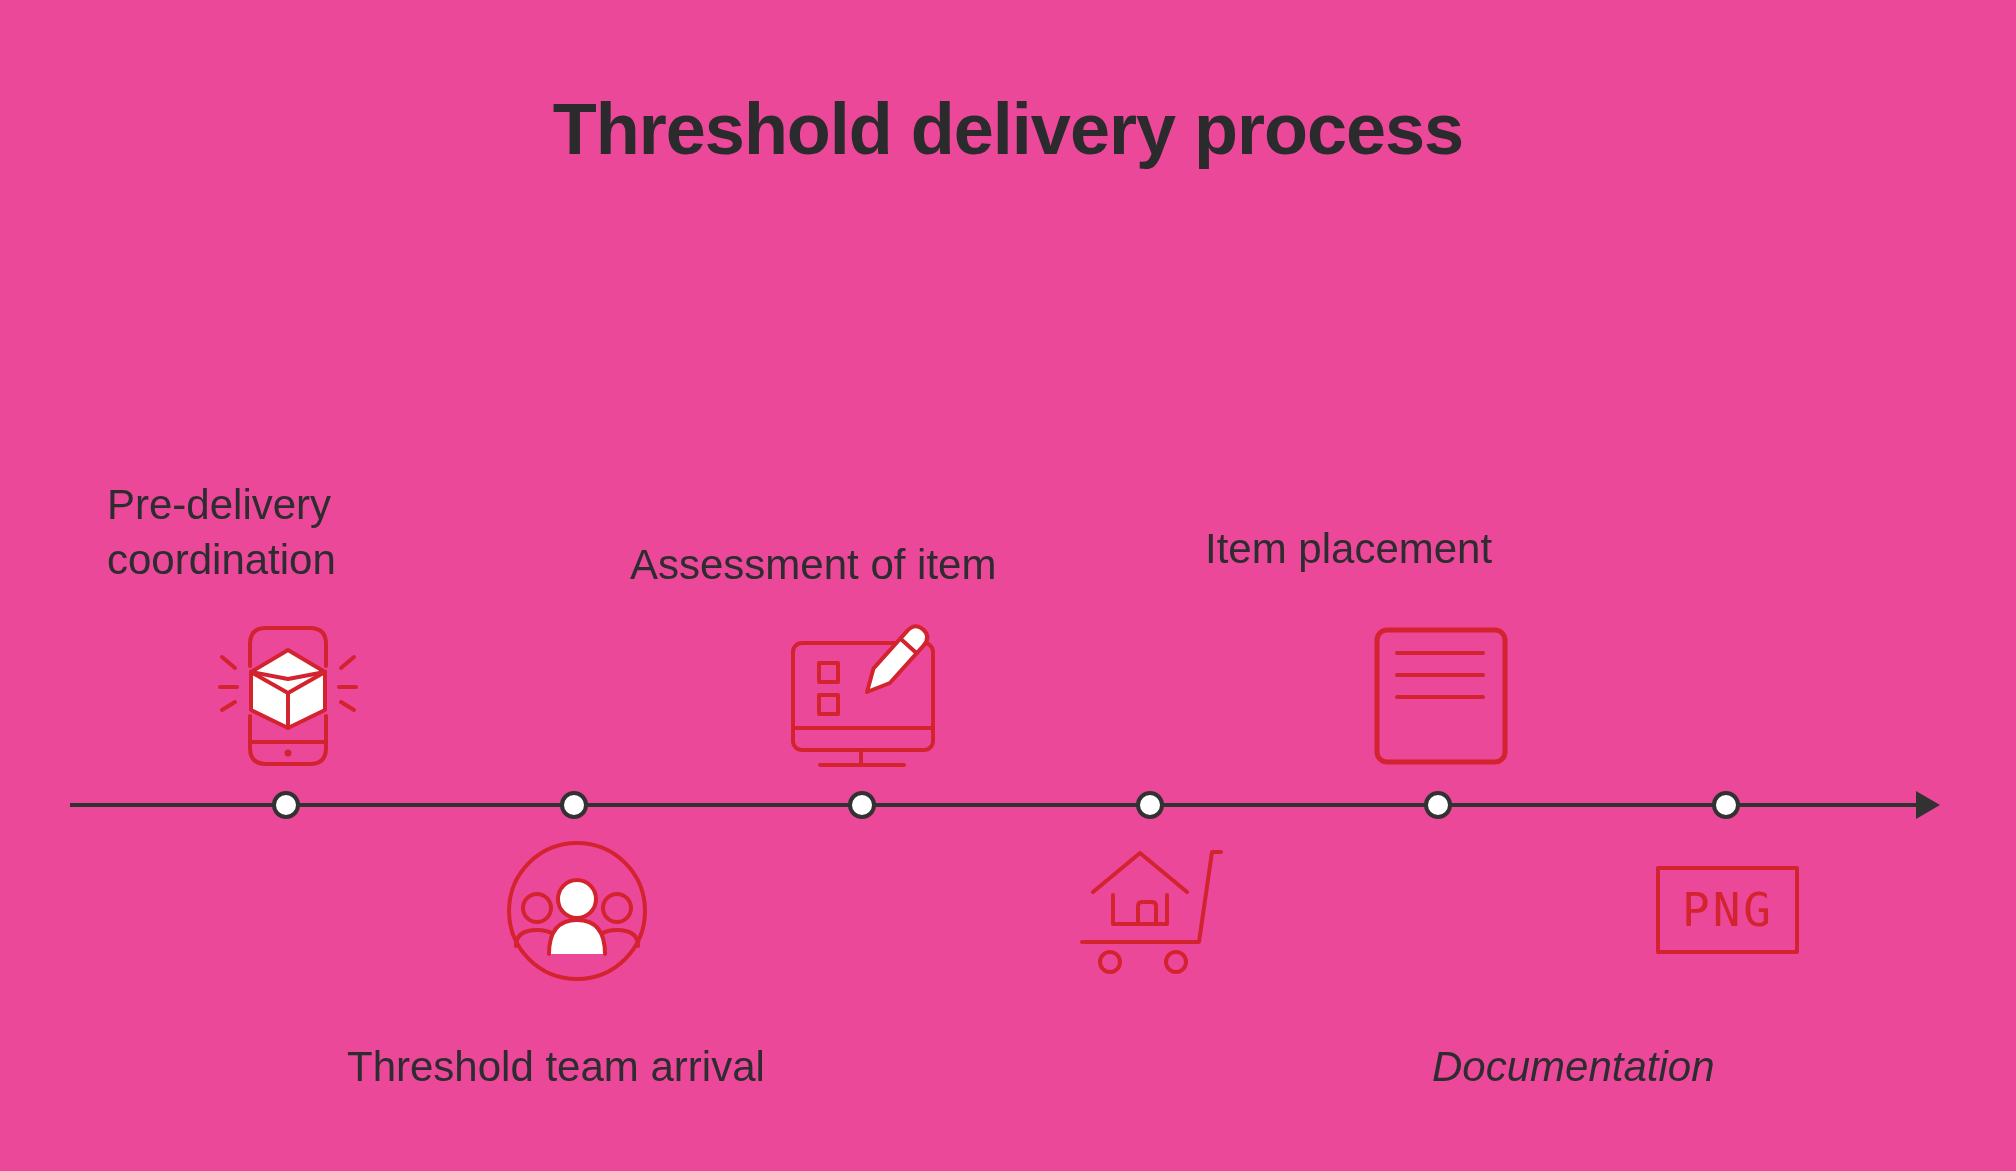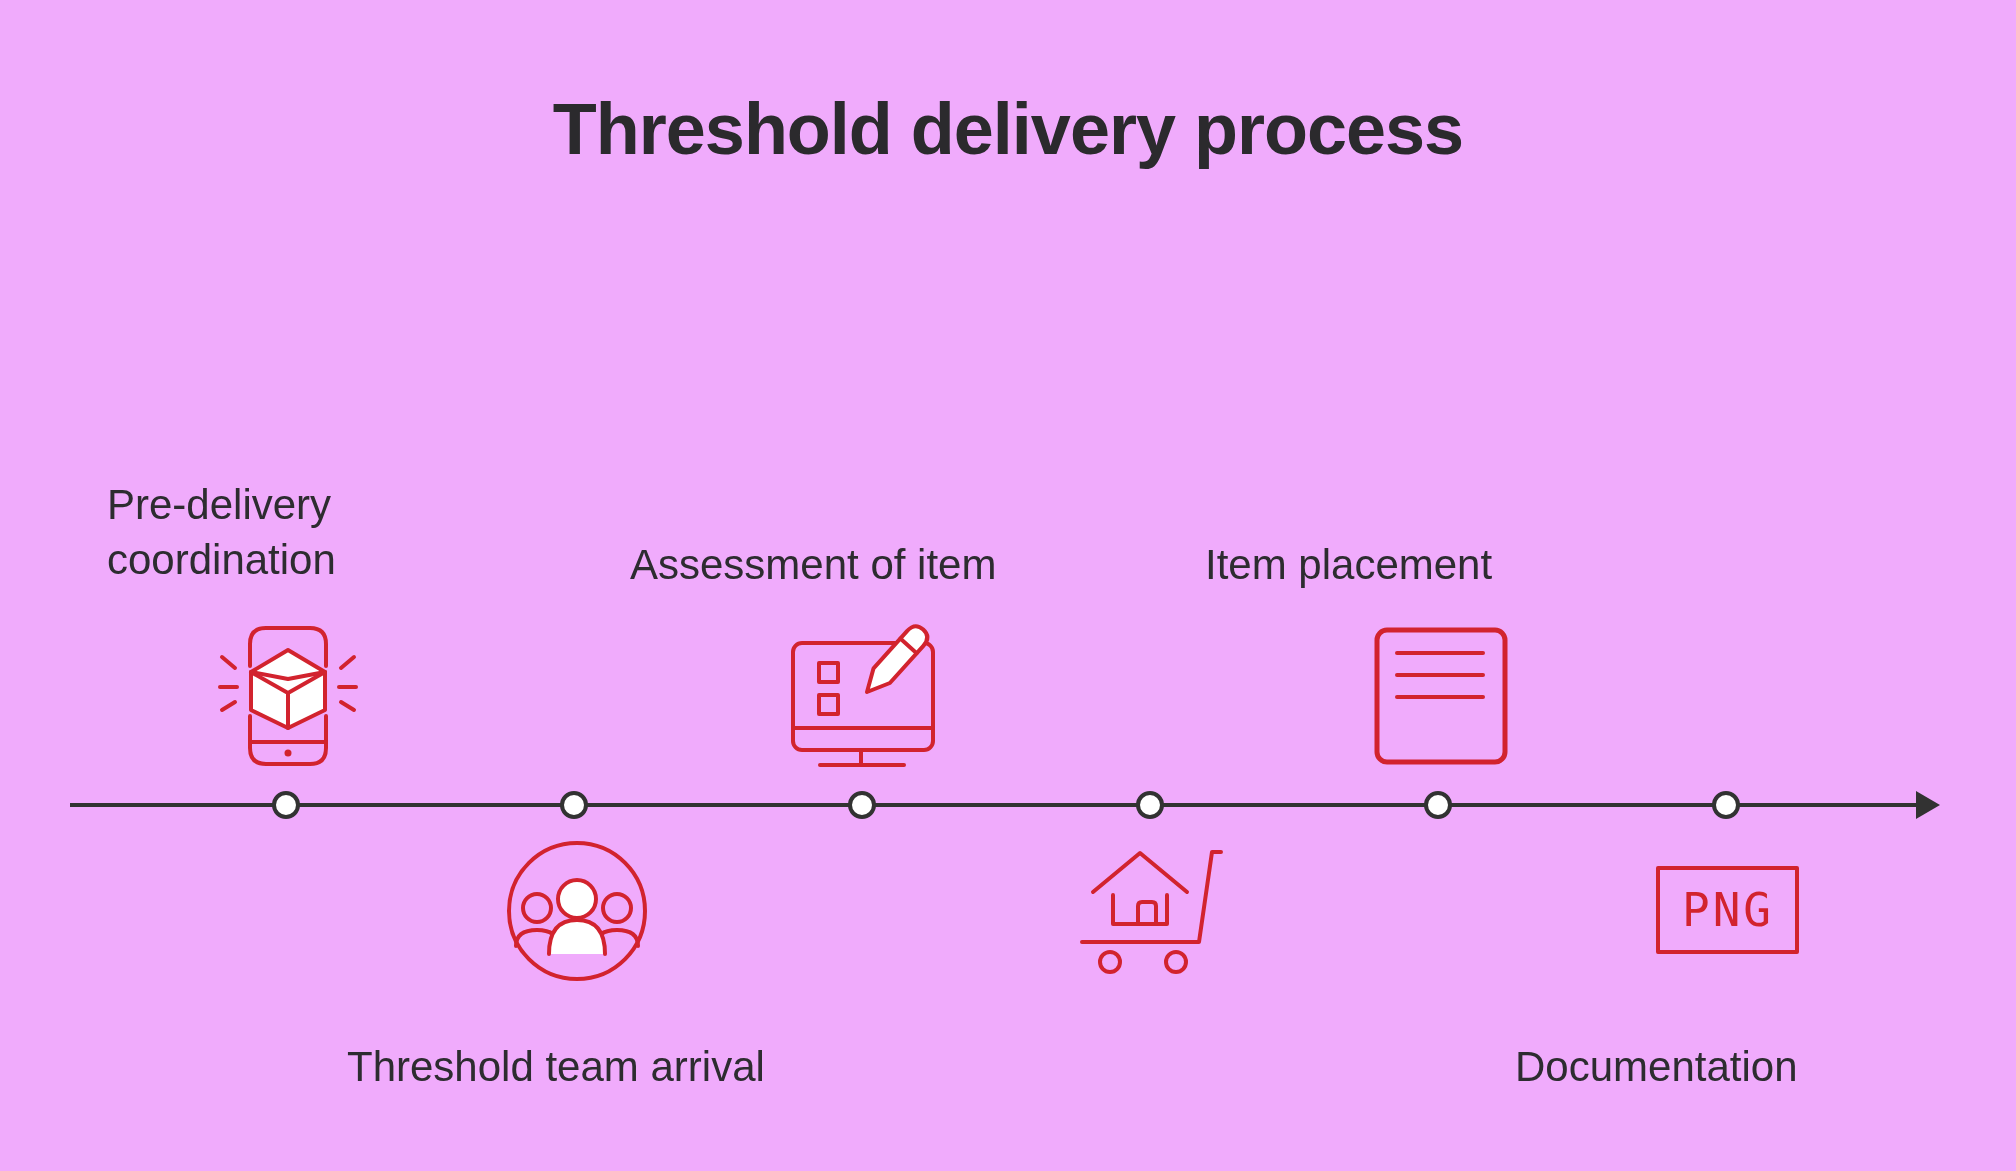--- a/index.html
+++ b/index.html
@@ -1,19 +1,19 @@
 <!DOCTYPE html>
 <html><head>
 <meta charset="utf-8">
 <style>
   html,body{margin:0;padding:0;background:#ffffff;}
   .canvas{
     position:relative;
     width:2016px;height:1171px;
-    background:#f0abfc;
+    background:#ec4899;
     font-family:"Liberation Sans","DejaVu Sans",sans-serif;
     overflow:hidden;
   }
   .title{
     position:absolute;left:0;right:0;top:40px;
     text-align:center;
     font-size:72px;font-weight:bold;
     color:#2b2a2d;letter-spacing:-1px;
   }
   .tl-line{
@@ -37,22 +37,22 @@
   .n4{left:1136px}.n5{left:1424px}.n6{left:1712px}
   .step-label{
     position:absolute;
     font-size:42px;color:#2d2c30;
     line-height:1.3;
   }
   .l1{left:107px;top:478px;width:360px;}
   .l2{left:347px;top:1040px;width:500px;}
   .l3{left:630px;top:538px;width:500px;}
   .l4{left:927px;top:1040px;width:500px;}
-  .l5{left:1205px;top:538px;width:500px;}
-  .l6{left:1515px;top:1040px;width:500px;}
+  .l5{left:1205px;top:522px;width:500px;}
+  .l6{left:1432px;top:1040px;width:500px;font-style:italic;}
   .icon{position:absolute;}
   .i1{left:210px;top:618px;}
   .i2{left:502px;top:836px;}
   .i3{left:780px;top:615px;}
   .i4{left:1070px;top:840px;}
   .i5{left:1370px;top:625px;}
   .i6{left:1650px;top:860px;}
   .stroke{fill:none;stroke:#d2232e;stroke-width:4;stroke-linecap:round;stroke-linejoin:round;}
   .stroke5{fill:none;stroke:#d2232e;stroke-width:5;stroke-linecap:round;stroke-linejoin:round;}
   .wfill{fill:#ffffff;stroke:#d2232e;stroke-width:4;stroke-linecap:round;stroke-linejoin:round;}

